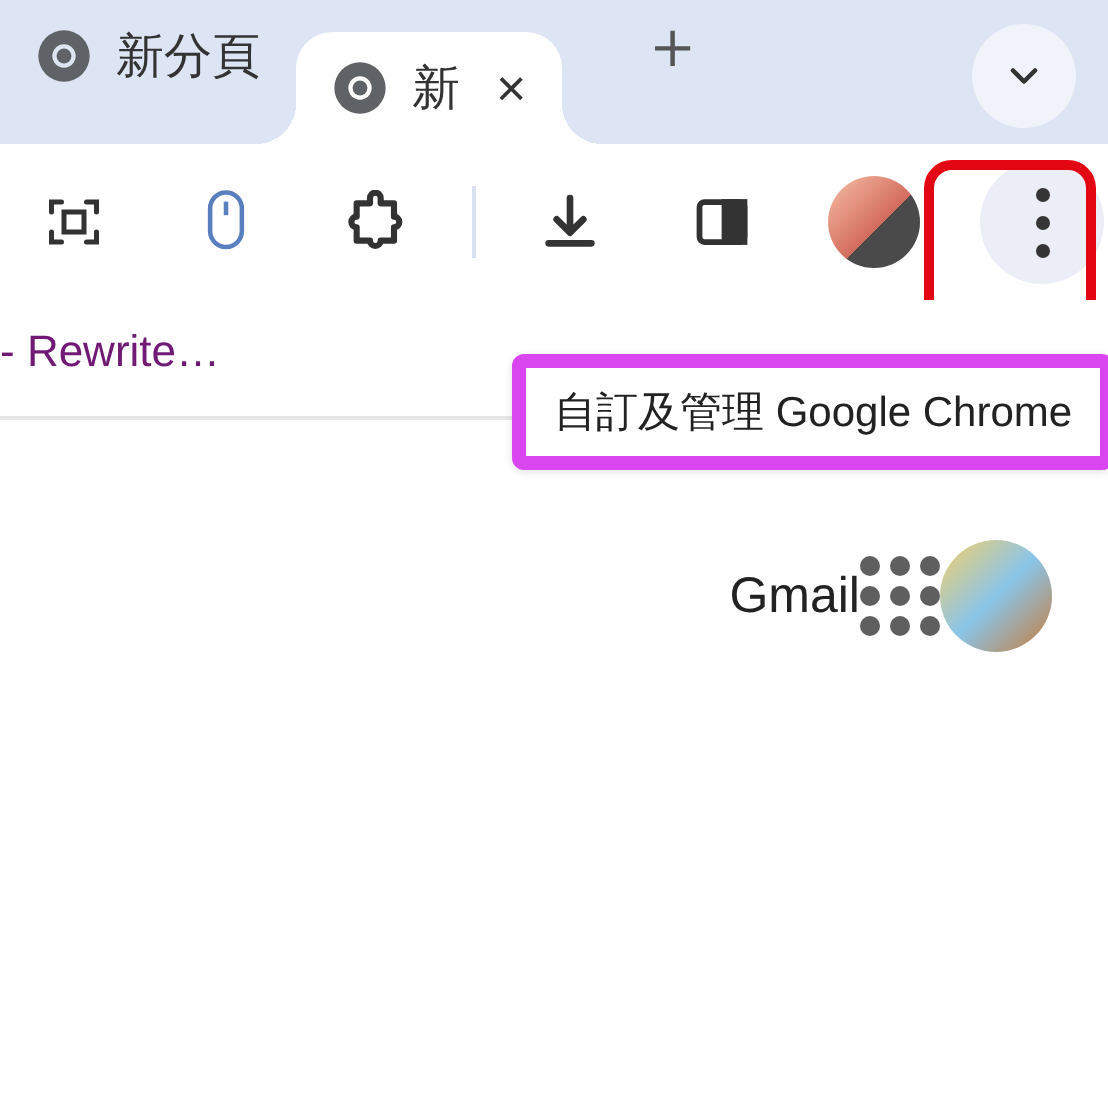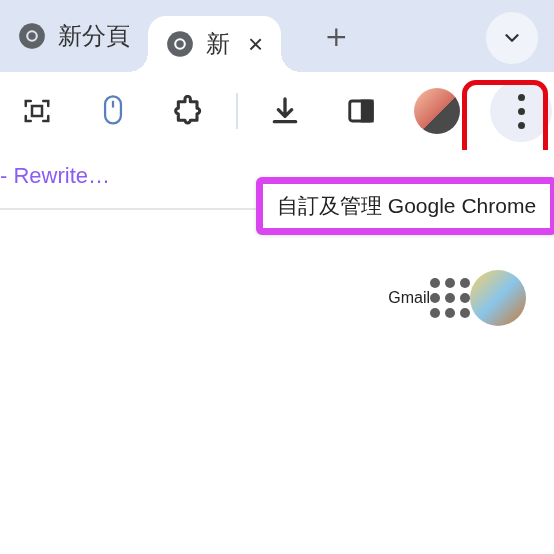--- a/index.html
+++ b/index.html
@@ -8,21 +8,21 @@
     height: 554px;
     background: #fff;
     font-family: -apple-system, "Segoe UI", Arial, sans-serif;
     overflow: hidden;
     position: relative;
   }
   .tabstrip {
     height: 72px;
     background: #dde5f4;
     display: flex;
-    align-items: center;
+    align-items: flex-start;
     padding-left: 0px;
     position: relative;
   }
   .tab {
     display: flex;
     align-items: center;
     height: 56px;
     padding: 0 18px;
     gap: 12px;
     font-size: 24px;
@@ -120,21 +120,21 @@
     right: 6px; top: 80px;
     pointer-events: none;
   }
   .bookmarkbar {
     height: 52px;
     background:#fff;
     display:flex; align-items:center;
     padding-left: 0px;
     gap: 36px;
     font-size: 22px;
-    color:#8b5cf6;
+    color:#701a75;
     position: relative;
   }
   .bm-item { display:flex; align-items:center; gap:10px; cursor:pointer; }
   .gemicon {
     width:28px;height:28px;
   }
   .tooltip {
     position:absolute;
     left: 256px; top: 177px;
     background:#fff;
@@ -146,21 +146,21 @@
     box-shadow: 0 1px 4px rgba(0,0,0,0.12);
     white-space: nowrap;
   }
   .divider { height:2px; background:#e6e6e6; margin-top: 6px; }
   .ntp-row {
     margin-top: 60px;
     display:flex;
     align-items:center;
     justify-content:flex-end;
     padding-right: 28px;
-    font-size: 16px;
+    font-size: 25px;
     color:#222;
   }
   .apps-grid {
     width:40px;height:40px;
     display:grid;
     grid-template-columns: repeat(3,1fr);
     grid-template-rows: repeat(3,1fr);
     gap:5px;
   }
   .apps-grid span { background:#5f5f5f; border-radius:50%; }

